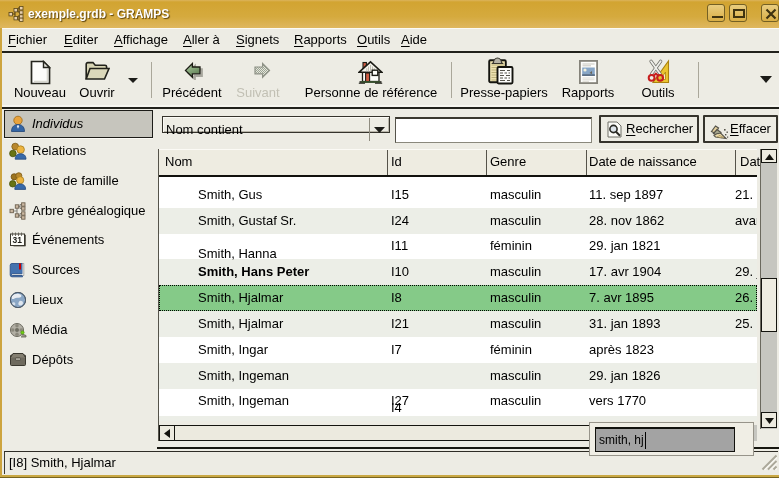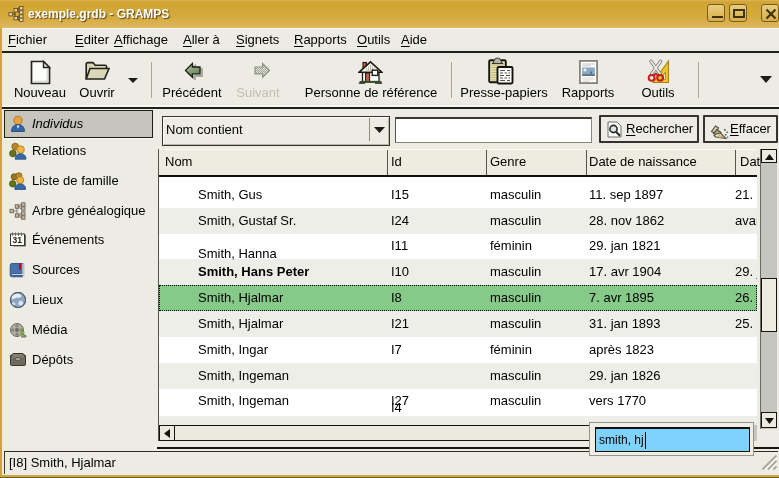--- a/index.html
+++ b/index.html
@@ -55,21 +55,21 @@
 </div>
 <div class="abs" style="left:761px;top:4px;width:18px;height:18px;border:1px solid #746024;border-radius:3px;background:linear-gradient(#e9cd80,#d9ae45);box-sizing:border-box;">
   <svg class="abs" style="left:2.5px;top:3px;" width="12" height="12" viewBox="0 0 12 12">
         <path d="M1.5 1.5 L10.5 10.5 M10.5 1.5 L1.5 10.5" stroke="#3f3310" stroke-width="2.2"></path>
       </svg>
 </div>
 
 <div class="abs" style="left:2px;top:28px;width:777px;height:1px;background:#fbfaf5;"></div>
 <div id="menubar">
 <div class="tx" style="left:8px;top:28px;height:24px;line-height:24px;font-size:13px;"><u>F</u>ichier</div>
-<div class="tx" style="left:64px;top:28px;height:24px;line-height:24px;font-size:13px;margin-left:11px;"><u>E</u>diter</div>
+<div class="tx" style="left:64px;top:28px;height:24px;line-height:24px;font-size:13px;"><u>E</u>diter</div>
 <div class="tx" style="left:114px;top:28px;height:24px;line-height:24px;font-size:13px;"><u>A</u>ffichage</div>
 <div class="tx" style="left:183px;top:28px;height:24px;line-height:24px;font-size:13px;"><u>A</u>ller à</div>
 <div class="tx" style="left:236px;top:28px;height:24px;line-height:24px;font-size:13px;"><u>S</u>ignets</div>
 <div class="tx" style="left:294px;top:28px;height:24px;line-height:24px;font-size:13px;"><u>R</u>apports</div>
 <div class="tx" style="left:357px;top:28px;height:24px;line-height:24px;font-size:13px;"><u>O</u>utils</div>
 <div class="tx" style="left:401px;top:28px;height:24px;line-height:24px;font-size:13px;"><u>A</u>ide</div>
 </div>
 
 <div class="abs" style="left:2px;top:51px;width:777px;height:2px;background:#21211b;"></div>
 
@@ -347,21 +347,21 @@
 <rect x="1.5" y="5" width="15" height="10.5" rx="1" fill="#6e6a5e" stroke="#3a382f" stroke-width="1"></rect>
 <path d="M1.5 7.5 L4 3.5 H14 L16.5 7.5" fill="#847f71" stroke="#3a382f" stroke-width="1"></path>
 <rect x="6.5" y="8" width="5" height="2.2" rx="0.6" fill="#c9c5b8" stroke="#3a382f" stroke-width="0.7"></rect>
 </svg>
 </div>
 <div class="tx" style="left:32px;top:346px;height:28px;line-height:28px;font-size:13px;">Dépôts</div>
 </div>
 
 <div id="filterbar">
 
-<div class="abs" style="left:162px;top:116px;width:228px;height:30px;background:#edece4;border:1px solid #35332c;box-shadow:inset 1px 1px 0 #fbfaf5, inset -1px -1px 0 #b9b6aa;box-sizing:border-box;">
+<div class="abs" style="left:162px;top:116px;width:228px;height:17px;background:#edece4;border:1px solid #35332c;box-shadow:inset 1px 1px 0 #fbfaf5, inset -1px -1px 0 #b9b6aa;box-sizing:border-box;">
   <div class="tx" style="left:3px;top:0;height:25px;line-height:25px;font-size:13px;">Nom contient</div>
   <div class="abs" style="left:206px;top:1px;width:1px;height:23px;background:#8f8c80;"></div>
   <svg class="abs" style="left:211px;top:10px;" width="11" height="6" viewBox="0 0 11 6">
           <path d="M0 0 H11 L5.5 6 Z" fill="#1c1c18"></path>
         </svg>
 </div>
 
 <div class="abs" style="left:395px;top:117px;width:197px;height:26px;background:#fff;border:1px solid #8a887c;border-left-color:#55534a;border-top:2px solid #3a382f;box-sizing:border-box;"></div>
 
 <div class="abs" style="left:599px;top:115px;width:100px;height:28px;background:#edece4;border:2px solid #35332c;box-sizing:border-box;border-radius:1px;">
@@ -496,19 +496,19 @@
         <path d="M15.5 12.5 L12.5 15.5"></path>
       </g>
 <g stroke="#f8f7f1" stroke-width="1.2">
         <path d="M16 3.5 L3.5 16"></path>
         <path d="M16 9 L9 16"></path>
         <path d="M16 14.5 L14.5 16"></path>
       </g>
 </svg>
 
 <div class="abs" style="left:589px;top:422px;width:165px;height:34px;background:#f0eee5;border:1px solid #97948a;box-sizing:border-box;z-index:50;">
-  <div class="abs" style="left:5px;top:4px;width:155px;height:25px;background:#7dd3fc;border:1px solid #11110d;border-top-width:2px;box-sizing:border-box;">
+  <div class="abs" style="left:5px;top:4px;width:140px;height:25px;background:#a3a3a3;border:1px solid #11110d;border-top-width:2px;box-sizing:border-box;">
     <div class="tx" style="left:3px;top:0;height:22px;line-height:22px;font-size:12px;">smith, hj</div>
     <div class="abs" style="left:49px;top:3px;width:1px;height:17px;background:#000;"></div>
   </div>
 </div>
 
 </div>
 
 </body></html>

